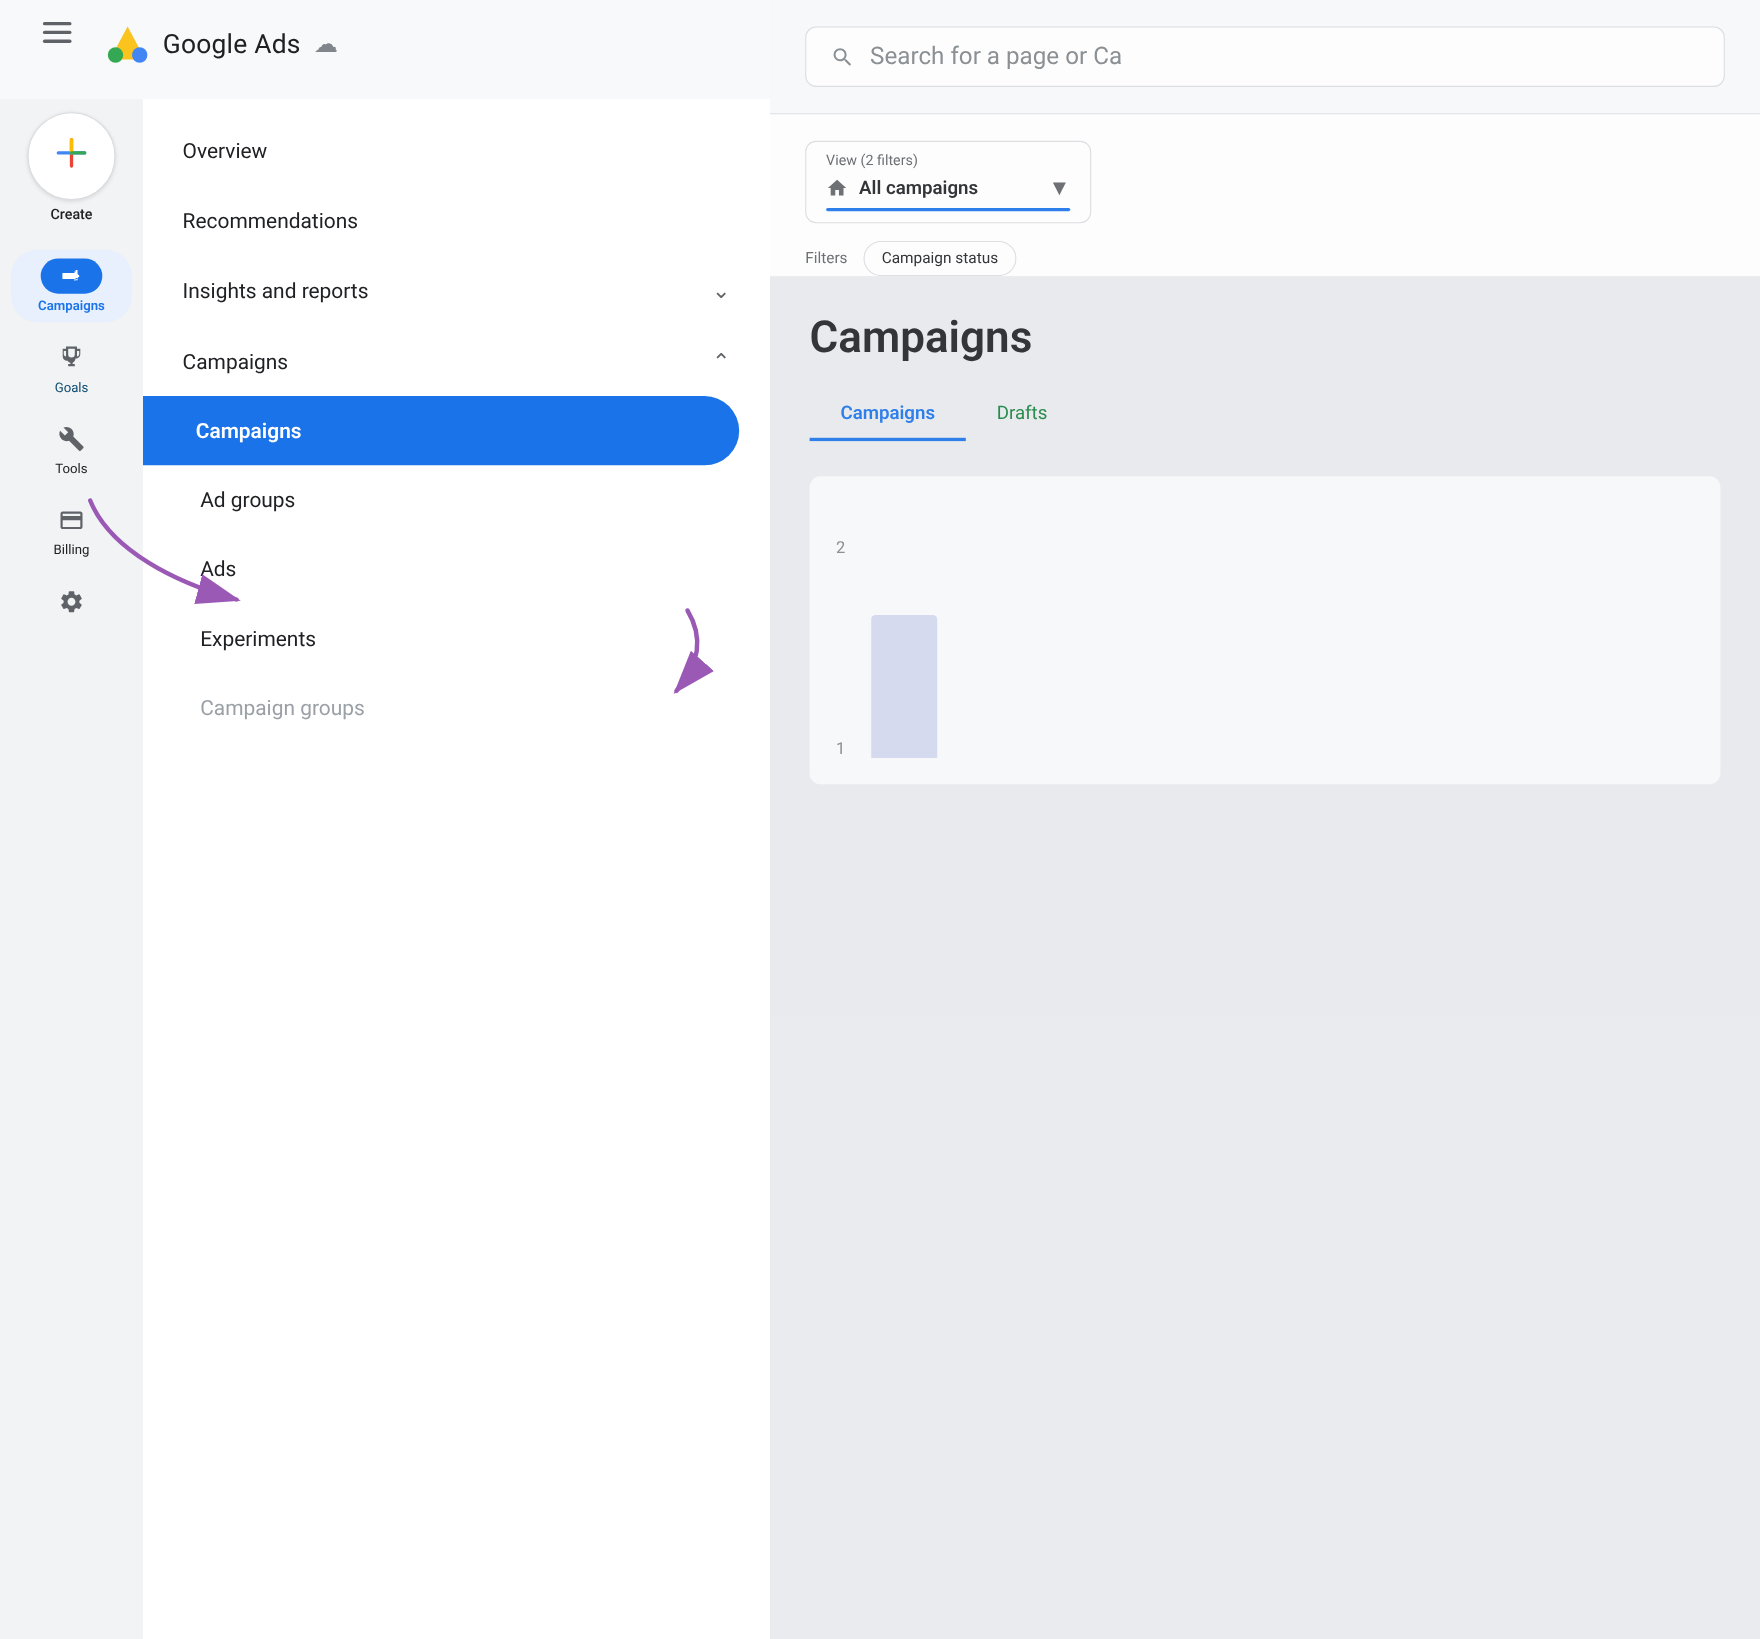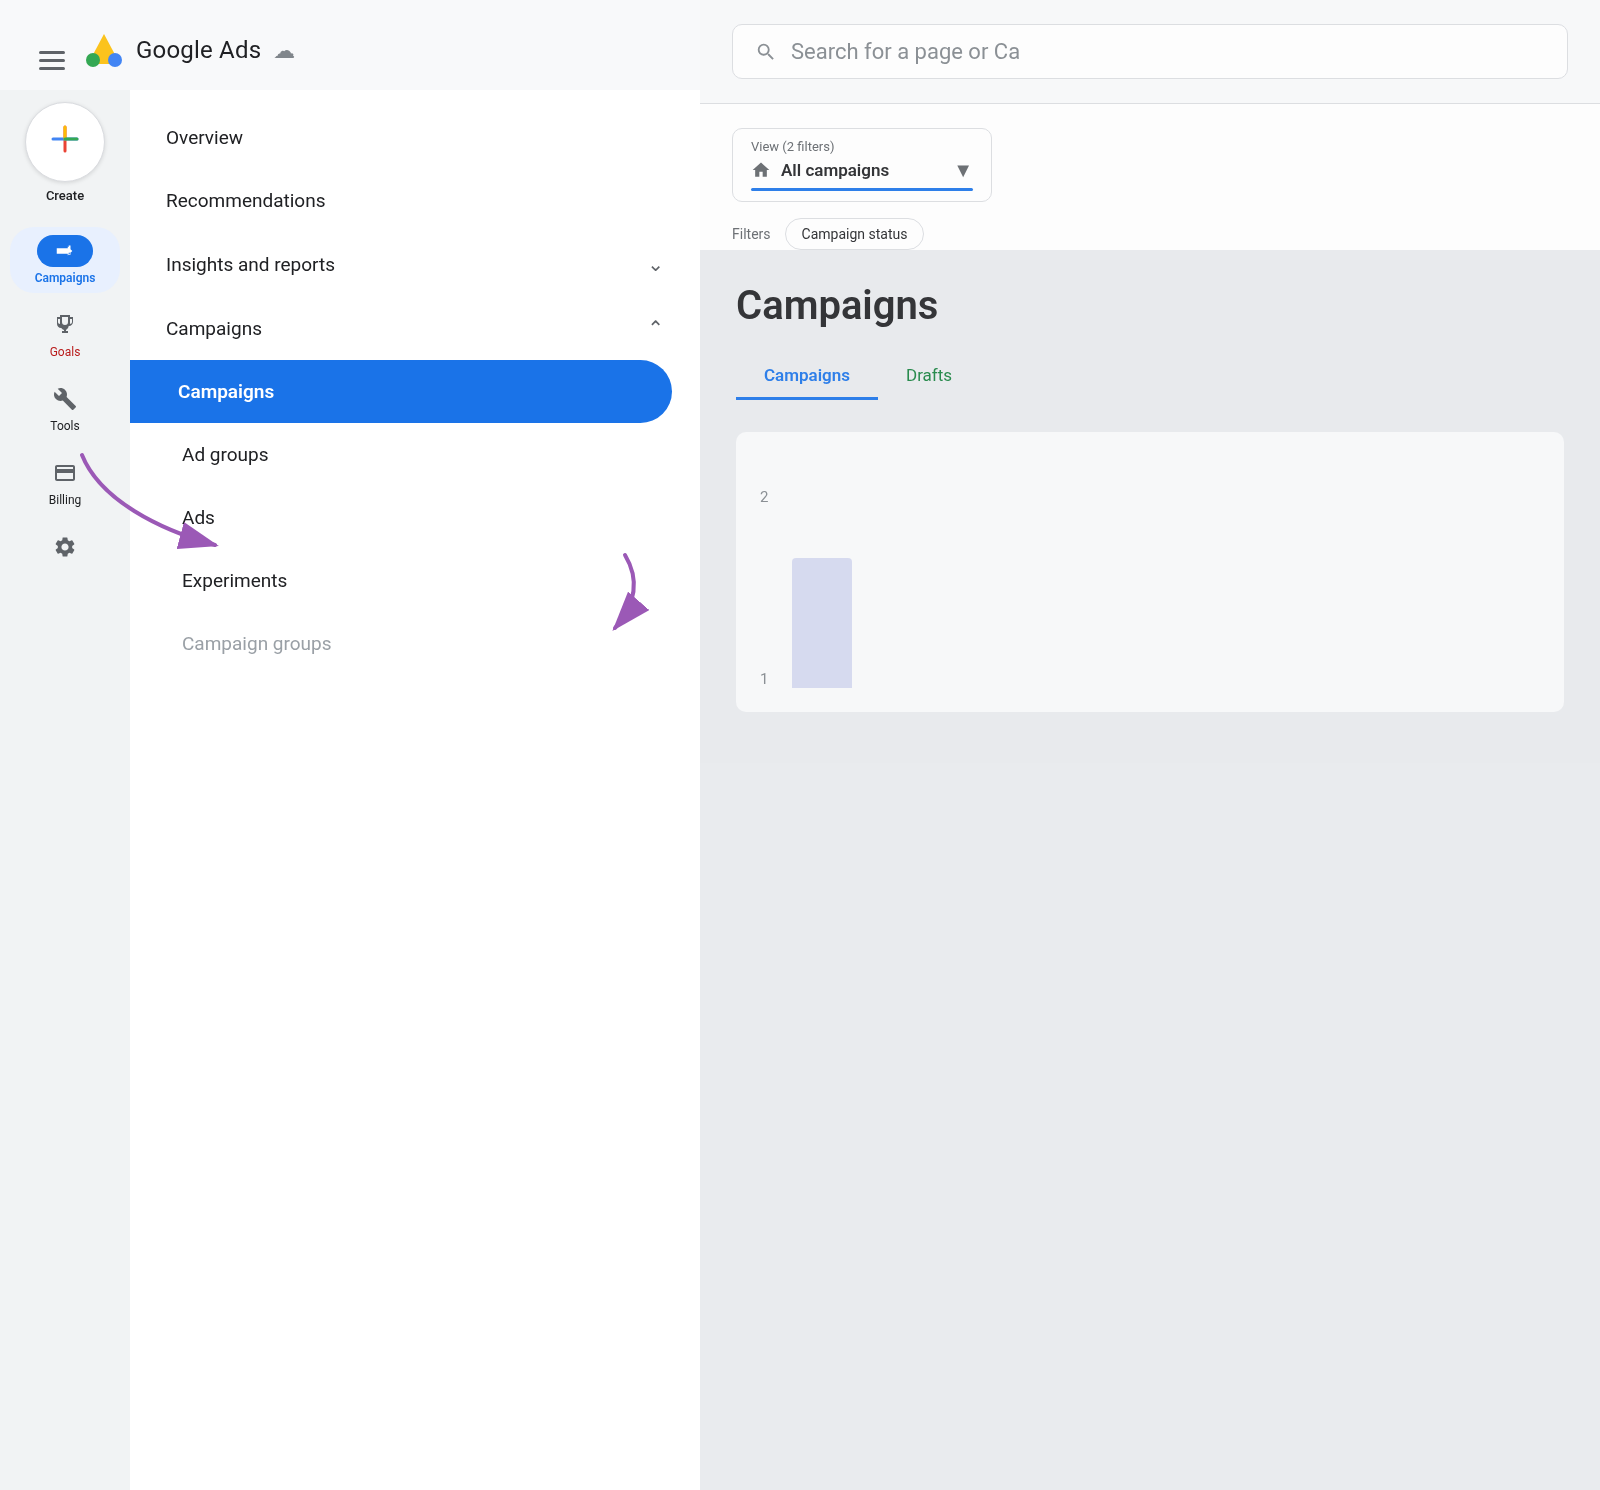--- a/index.html
+++ b/index.html
@@ -12,21 +12,21 @@
       display: flex;
     }
   </style>
 </head>
 <body>
 
 <div style="position:relative; width:1600px; height:1490px; display:flex;">
 
   <div style="width:700px; height:1490px; display:flex; flex-direction:column; background:#f8f9fa; position:relative; flex-shrink:0;">
 
-    <div style="display:flex; align-items:flex-end; padding:20px 24px; gap:12px; background:#f8f9fa; min-height:90px;">
+    <div style="display:flex; align-items:flex-start; padding:20px 24px; gap:24px; background:#f8f9fa; min-height:90px;">
 
       <div style="display:flex; flex-direction:column; gap:5px; cursor:pointer; width:40px; align-items:center; margin-left:8px;">
         <span style="display:block;width:26px;height:3px;background:#5f6368;border-radius:2px;"></span>
         <span style="display:block;width:26px;height:3px;background:#5f6368;border-radius:2px;"></span>
         <span style="display:block;width:26px;height:3px;background:#5f6368;border-radius:2px;"></span>
       </div>
 
       <div style="display:flex; align-items:center; gap:12px;">
         <svg width="40" height="40" viewBox="0 0 40 40">
 
@@ -66,21 +66,21 @@
           </div>
           <span style="font-size:12px; color:#1a73e8; margin-top:4px; font-weight:600; text-align:center;">Campaigns</span>
         </div>
 
         <div style="width:110px; display:flex; flex-direction:column; align-items:center; padding:8px 6px; border-radius:24px; cursor:pointer; margin-bottom:4px;">
           <div style="width:56px; height:32px; display:flex; align-items:center; justify-content:center;">
             <svg width="24" height="24" viewBox="0 0 24 24" fill="#5f6368">
               <path d="M7 4V2h10v2h3v5c0 2.21-1.79 4-4 4h-.27A5.001 5.001 0 0 1 13 17v1h2v2H9v-2h2v-1a5.001 5.001 0 0 1-2.73-2H8c-2.21 0-4-1.79-4-4V4h3zm0 2H5v3c0 1.1.9 2 2 2v-5zm10 0v5c1.1 0 2-.9 2-2V6h-2zm-8 3a3 3 0 0 0 6 0V4H9v5z"></path>
             </svg>
           </div>
-          <span style="font-size:12px; color:#b91c1c; margin-top:4px; text-align:center;">Goals</span>
+          <span style="font-size:12px; color:#0c4a6e; margin-top:4px; text-align:center;">Goals</span>
         </div>
 
         <div style="width:110px; display:flex; flex-direction:column; align-items:center; padding:8px 6px; border-radius:24px; cursor:pointer; margin-bottom:4px;">
           <div style="width:56px; height:32px; display:flex; align-items:center; justify-content:center;">
             <svg width="24" height="24" viewBox="0 0 24 24" fill="#5f6368">
               <path d="M22.7 19l-9.1-9.1c.9-2.3.4-5-1.5-6.9-2-2-5-2.4-7.4-1.3L9 6 6 9 1.6 4.7C.4 7.1.9 10.1 2.9 12.1c1.9 1.9 4.6 2.4 6.9 1.5l9.1 9.1c.4.4 1 .4 1.4 0l2.3-2.3c.5-.4.5-1.1.1-1.4z"></path>
             </svg>
           </div>
           <span style="font-size:12px; color:#202124; margin-top:4px; text-align:center;">Tools</span>
         </div>

